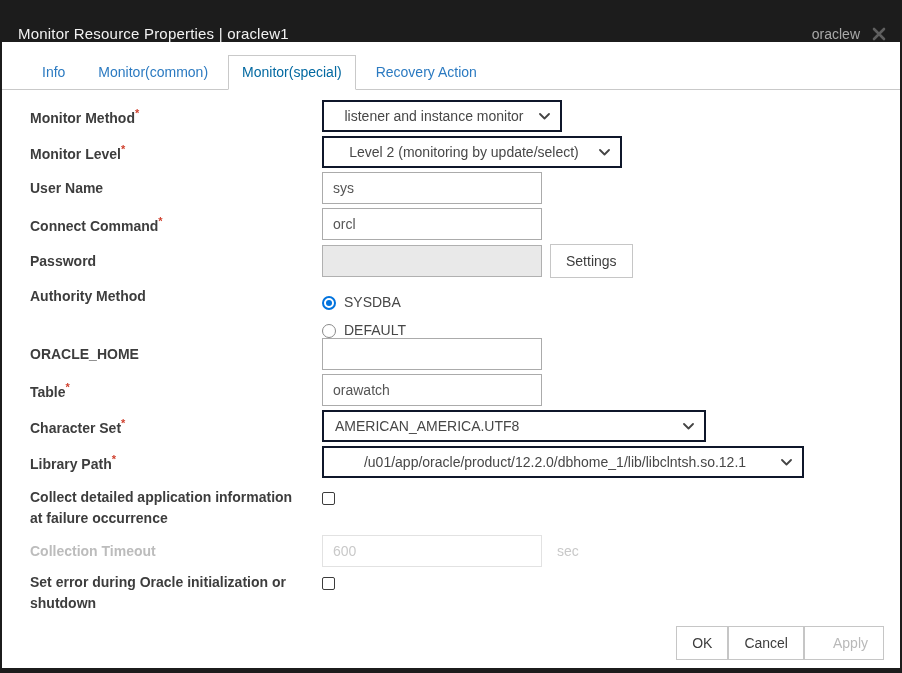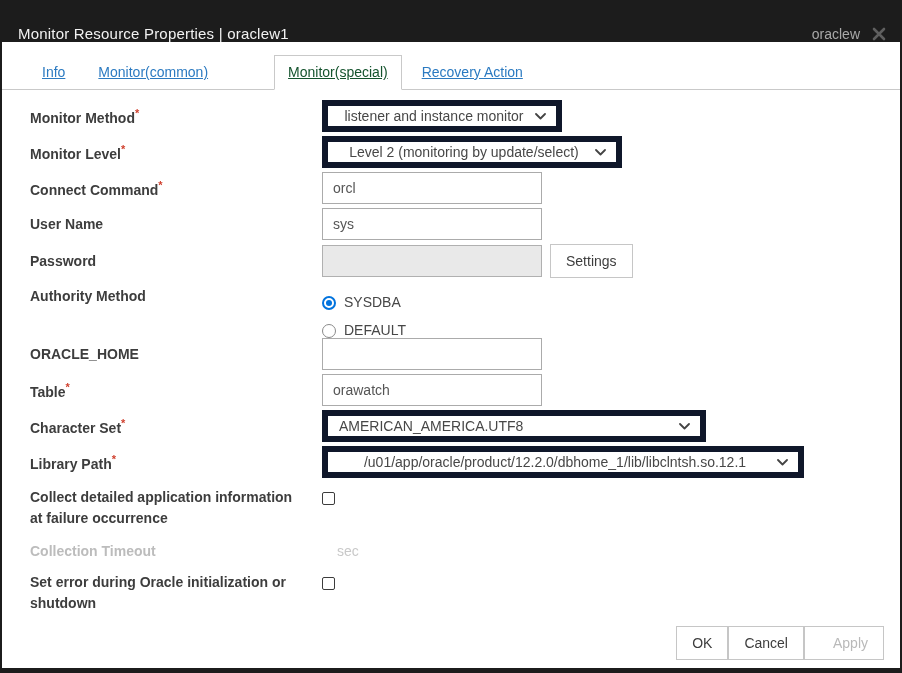--- a/index.html
+++ b/index.html
@@ -38,30 +38,28 @@
     border-bottom: 1px solid #c9c9c9;
     background: #fff;
   }
   .tab {
     font-size: 14px;
     color: #2b7ac1;
     padding: 8px 13px 9px 13px;
     margin-right: 7px;
     cursor: pointer;
     white-space: nowrap;
-    text-decoration: underline;
   }
   .tab.active {
-    color: #14532d;
+    color: #0369a1;
     background: #fff;
     border: 1px solid #c9c9c9;
     border-bottom: 1px solid #ffffff;
     margin-bottom: -1px;
     cursor: default;
-    margin-left: 46px;
   }
 
   
   .content { padding: 10px 18px 0 28px; }
   .row { display: flex; align-items: center; min-height: 32px; margin-bottom: 4px; }
   .row.align-top { align-items: flex-start; }
   .row-label {
     width: 292px;
     flex-shrink: 0;
     font-size: 14px;
@@ -80,21 +78,21 @@
     padding: 0 10px;
     font-size: 14px;
     color: #555555;
     font-family: "Liberation Sans", sans-serif;
     outline: none;
   }
   .text-input.pw { background: #e9e9e9; border-color: #b0b0b0; }
 
   .select {
     height: 32px;
-    border: 6px solid #0f172a;
+    border: 2px solid #0f172a;
     background: #fff;
     display: flex;
     align-items: center;
     padding: 0 10px 0 11px;
     font-size: 14px;
     color: #474747;
     cursor: pointer;
     justify-content: flex-end;
   }
   .select-value { flex: 1 1 auto; text-align: center; white-space: nowrap; overflow: hidden; }
@@ -216,27 +214,27 @@
         <span class="select-value">Level 2 (monitoring by update/select)</span>
         <span class="chev">
             <svg width="11" height="7" viewBox="0 0 11 7">
               <path d="M1 1 L5.5 5.5 L10 1" fill="none" stroke="#444" stroke-width="1.8" stroke-linecap="round" stroke-linejoin="round"></path>
             </svg>
           </span>
       </span>
     </div>
 
     <div class="row">
+      <span class="row-label">User Name</span>
+      <input class="text-input" type="text" value="sys" style="">
+    </div>
+
+    <div class="row">
       <span class="row-label"><span>Connect Command</span><span class="req">*</span></span>
       <input class="text-input" type="text" value="orcl" style="">
-    </div>
-
-    <div class="row">
-      <span class="row-label">User Name</span>
-      <input class="text-input" type="text" value="sys" style="">
     </div>
 
     <div class="row">
       <span class="row-label">Password</span>
       <input class="text-input pw" type="password" disabled="" value="" style="">
       <button class="btn settings-btn">Settings</button>
     </div>
 
     <div class="row align-top" style="margin-bottom:0;">
       <span class="row-label" style="padding-top:4px;">Authority Method</span>
@@ -288,20 +286,21 @@
 
     <div class="spacer-sm"></div>
 
     <div class="row align-top" style="min-height:44px;">
       <span class="row-label">Collect detailed application information at failure occurrence</span>
       <span class="checkbox"></span>
     </div>
 
     <div class="row disabled" style="margin-top:4px;">
       <span class="row-label">Collection Timeout</span>
+      <input class="text-input disabled" type="text" disabled="" value="600" style="">
       <span class="unit">sec</span>
     </div>
 
     <div class="row align-top" style="margin-top:5px; min-height:44px;">
       <span class="row-label">Set error during Oracle initialization or shutdown</span>
       <span class="checkbox"></span>
     </div>
 
   </div>
 

